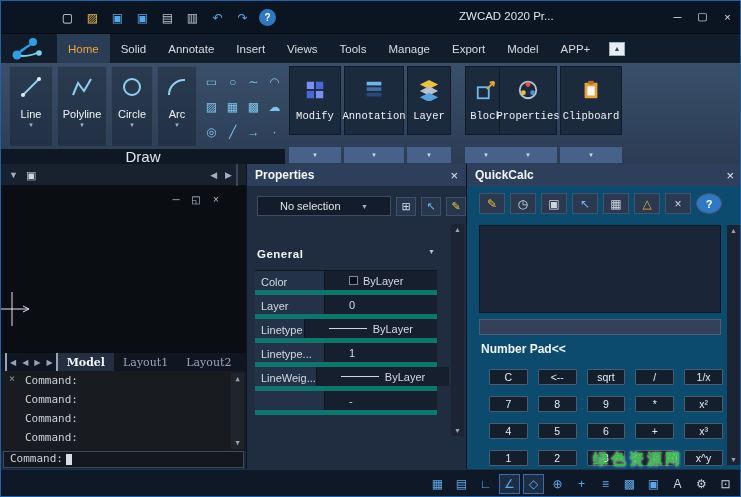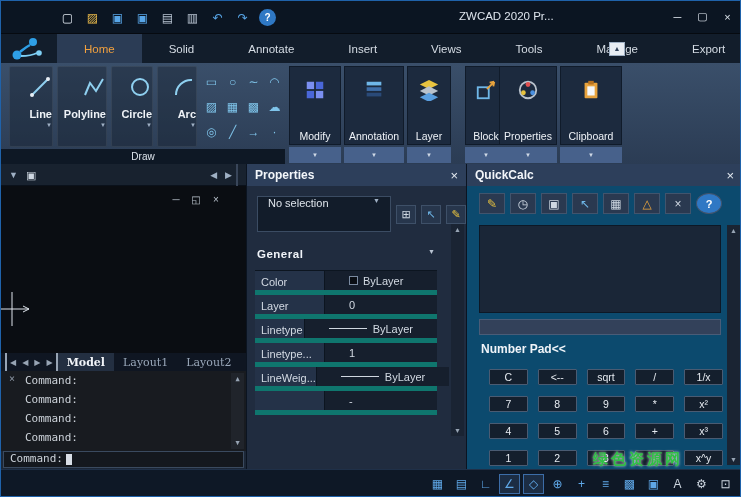--- a/index.html
+++ b/index.html
@@ -18,35 +18,35 @@
   .workspace { position:absolute; left:288px; top:5px; width:160px; height:22px; background:#172334; border:1px solid #3c4f68; display:flex; align-items:center; justify-content:space-between; padding:0 7px; color:#dde4ec; font-size:11px; cursor:pointer; }
   .ws-caret { font-size:7px; color:#9fb0c4; }
   .win-title { position:absolute; left:458px; top:9px; width:180px; color:#dde4ec; font-size:11.5px; }
   .win-controls { position:absolute; right:2px; top:5px; display:flex; }
   .win-btn { width:25px; height:21px; background:none; border:none; color:#dfe6ee; font-size:11px; cursor:pointer; }
 
   
   .tabrow { position:absolute; left:0; top:33px; width:741px; height:29px; background:#121d2b; }
   .logo { position:absolute; left:8px; top:2px; }
   .tabs { position:absolute; left:56px; top:0; height:29px; display:flex; }
-  .rtab { background:none; border:none; color:#d5dce4; font-size:11.5px; padding:0 27px; height:29px; cursor:pointer; }
+  .rtab { background:none; border:none; color:#d5dce4; font-size:11.5px; padding:0 11px; height:29px; cursor:pointer; }
   .rtab.active { color:#f2a13e; background:#2b3c55; }
   .ribbon-min { position:absolute; left:608px; top:8px; width:16px; height:14px; background:#e8edf3; border:1px solid #9fb0c4; color:#31425a; font-size:7px; line-height:12px; text-align:center; padding:0; cursor:pointer; }
 
   
   .ribbon { position:absolute; left:0; top:62px; width:741px; height:101px; background:linear-gradient(#3a4f6a,#2b3c54); }
-  .big-btn { position:absolute; top:3px; height:81px; display:flex; flex-direction:column; align-items:flex-end; background:rgba(13,22,35,.35); border:1px solid rgba(255,255,255,.07); border-radius:2px; cursor:pointer;font-weight:bold; }
+  .big-btn { position:absolute; top:3px; height:81px; display:flex; flex-direction:column; align-items:center; background:rgba(13,22,35,.35); border:1px solid rgba(255,255,255,.07); border-radius:2px; cursor:pointer; }
   .bb-line { left:8px; width:44px; } .bb-poly { left:56px; width:50px; } .bb-circle { left:110px; width:42px; } .bb-arc { left:156px; width:40px; }
   .big-ic { margin-top:8px; }
   .big-label { color:#eef2f7; font-size:11px; margin-top:5px; }
   .big-caret { color:#9fb0c4; font-size:6px; margin-top:2px; }
   .draw-grid { position:absolute; left:200px; top:6px; width:84px; height:76px; display:grid; grid-template-columns:repeat(4,1fr); }
   .grid-ic { background:none; border:none; color:#7fc4ea; font-size:12px; cursor:pointer; padding:0; }
-  .strip-draw { position:absolute; left:0; top:86px; width:284px; height:15px; background:#0e1825; color:#dfe6ee; font-size:10px; text-align:center; line-height:15px; }
-  .panel-btn { position:absolute; top:3px; height:79px; background:#1c2a3e; border:1px solid #101b2a; display:flex; flex-direction:column; align-items:center; justify-content:flex-end; padding-bottom:2px; cursor:pointer; }
+  .strip-draw { position:absolute; left:0; top:86px; width:284px; height:15px; background:#0e1825; color:#dfe6ee; font-size:15px; text-align:center; line-height:15px; }
+  .panel-btn { position:absolute; top:3px; height:69px; background:#1c2a3e; border:1px solid #101b2a; display:flex; flex-direction:column; align-items:center; justify-content:flex-end; padding-bottom:12px; cursor:pointer;font-family:Liberation Mono, monospace; }
   .panel-ic { position:absolute; top:12px; }
   .panel-label { color:#eef2f7; font-size:10.5px; }
   .pstrip { position:absolute; top:84px; height:16px; background:#47618b; color:#cfd9e6; font-size:6px; text-align:center; line-height:16px; cursor:pointer; }
   .pp-modify { left:288px; width:52px; } .pp-annot { left:343px; width:60px; } .pp-layer { left:406px; width:44px; }
   .pp-block { left:464px; width:42px; } .pp-props { left:498px; width:58px; } .pp-clip { left:559px; width:62px; }
 
   
   .doc-toolbar { position:absolute; left:0; top:163px; width:245px; height:22px; background:#18222f; border-bottom:1px solid #0a111b; }
   .dt-ic { background:none; border:none; color:#9fb0c4; font-size:9px; cursor:pointer; padding:0 4px; height:22px; }
   .dt-ic.lt { color:#cfd8e2; font-size:11px; }
@@ -72,21 +72,21 @@
 
   
   .pal-header { height:22px; background:#2d3f5b; display:flex; align-items:center; justify-content:space-between; padding:0 8px; }
   .pal-title { color:#f3f6fa; font-size:12px; font-weight:bold; }
   .pal-close { color:#e3e9f0; background:none; border:none; font-size:13px; cursor:pointer; }
   .rail { position:absolute; width:13px; background:#1a2433; display:flex; flex-direction:column; justify-content:space-between; align-items:center; }
 
   
   .props { position:absolute; left:245px; top:163px; width:220px; height:305px; background:#202c3f; border-left:1px solid #0b1421; }
   .sel-row { position:absolute; left:10px; top:32px; display:flex; gap:5px; align-items:center; }
-  .sel-dd { width:134px; height:36px; background:#121c2a; border:1px solid #3b4c63; color:#dfe5ec; font-size:11px; display:flex; align-items:flex-start; justify-content:space-between; padding:0 10px; cursor:pointer; }
+  .sel-dd { width:134px; height:20px; background:#121c2a; border:1px solid #3b4c63; color:#dfe5ec; font-size:11px; display:flex; align-items:center; justify-content:space-between; padding:0 22px; cursor:pointer; }
   .dd-caret { font-size:7px; color:#9fb0c4; }
   .sel-ic { width:20px; height:19px; background:#27364c; border:1px solid #3e5068; font-size:11px; cursor:pointer; padding:0; }
   .sel-ic.lt { color:#cfd8e2; } .sel-ic.bl { color:#6fb7e8; } .sel-ic.yl { color:#e8c33f; }
   .section-hdr { position:absolute; left:10px; top:84px; width:178px; border-bottom:5px solid #e5e5e5; display:flex; justify-content:space-between; padding-bottom:21px; cursor:pointer; }
   .section-label { color:#f0f4f9; font-size:11.5px; font-weight:bold; letter-spacing:.5px; }
   .sec-caret { font-size:7px; color:#b9c4d2; }
   .prop-rows { position:absolute; left:8px; top:106px; width:182px; border-top:1px solid #0c1520; }
   .prow { display:flex; height:24px; border-bottom:5px solid #0f766e; }
   .pcell-l { width:70px; background:#243248; color:#d3dae3; font-size:11px; line-height:23px; padding-left:6px; border-right:1px solid #0c1520; }
   .pcell-v { flex:1; background:#161f2d; color:#d3dae3; font-size:11px; display:flex; align-items:center; padding:0 24px; cursor:pointer; }

